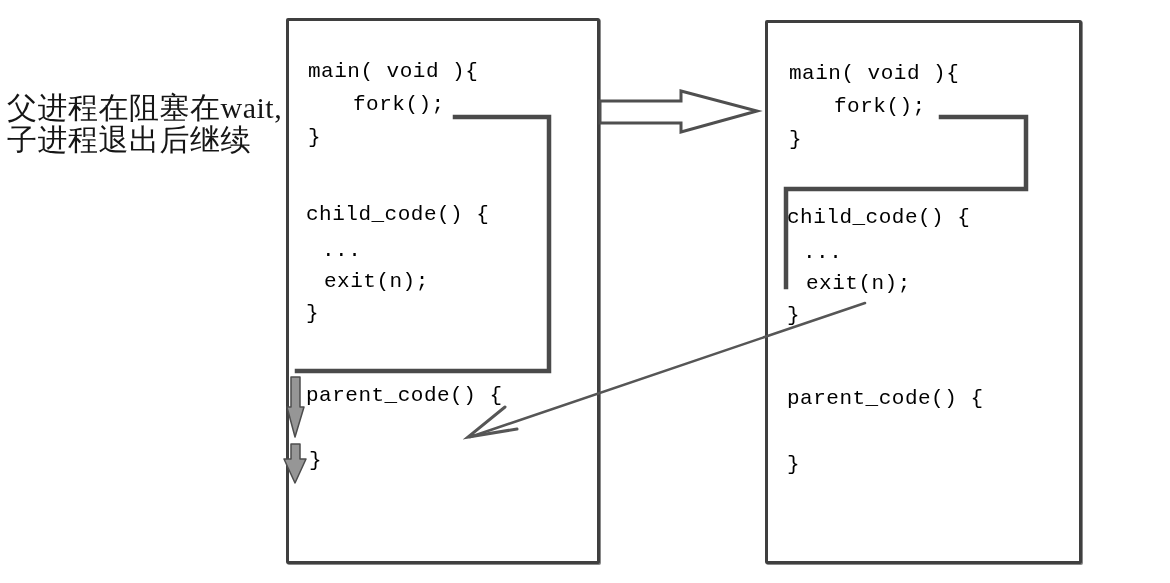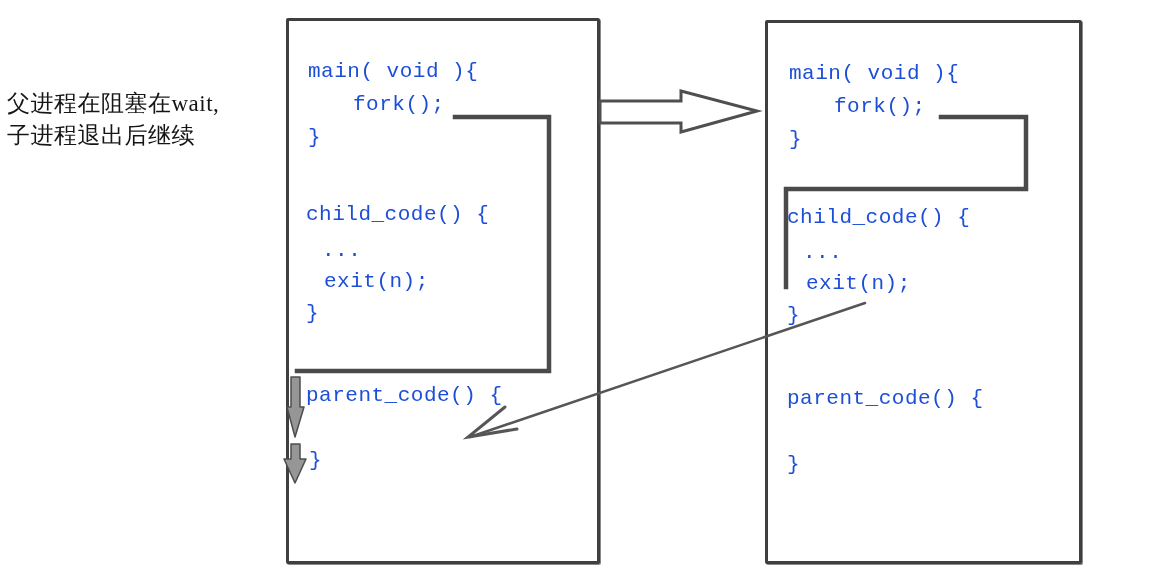--- a/index.html
+++ b/index.html
@@ -21,28 +21,28 @@
   .box-right{left:765px;top:20px;width:311px;height:538px;}
   .overlay{
     position:absolute;left:0;top:0;width:1170px;height:583px;
     pointer-events:none;
   }
   .code-line{
     position:absolute;
     font-family:"Liberation Mono","DejaVu Sans Mono",monospace;
     font-size:21px;
     line-height:26px;
-    color:#1d4ed8;
+    color:#000000;
     white-space:pre;
     letter-spacing:0.5px;
   }
   .annotation-line{
     position:absolute;
     font-family:"Liberation Serif","DejaVu Serif",serif;
-    font-size:23px;
+    font-size:30px;
     color:#151515;
     white-space:nowrap;
     letter-spacing:0.5px;
   }
 </style>
 </head>
 <body>
 
 <div class="canvas">
 

